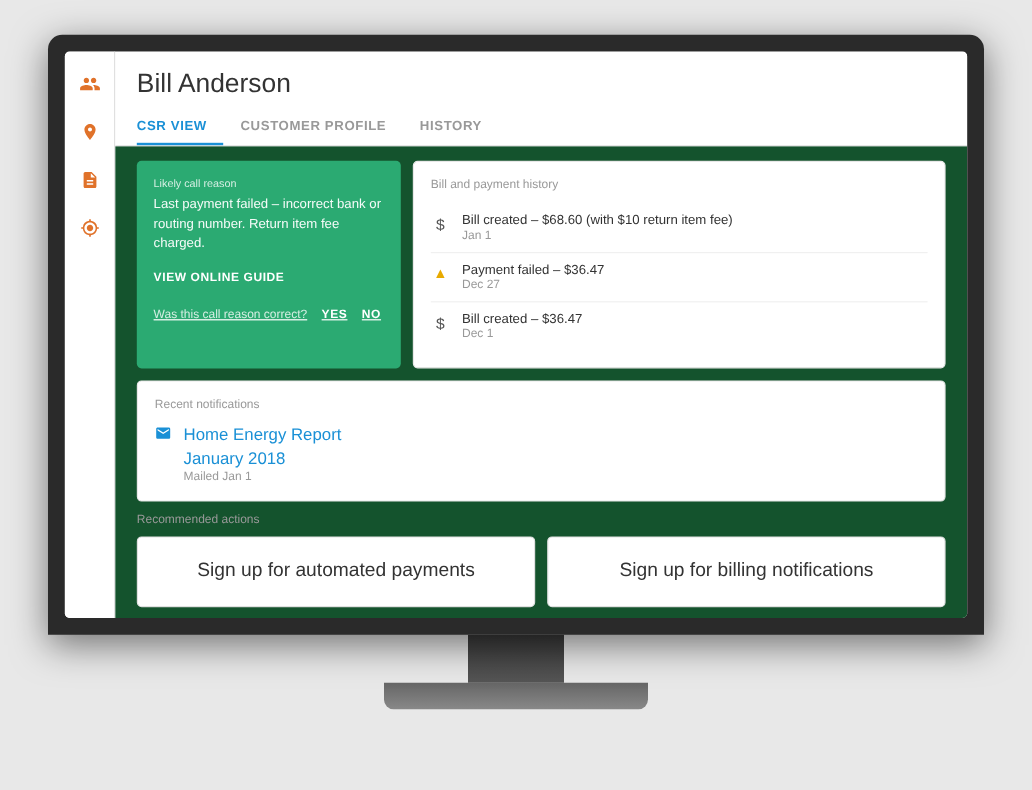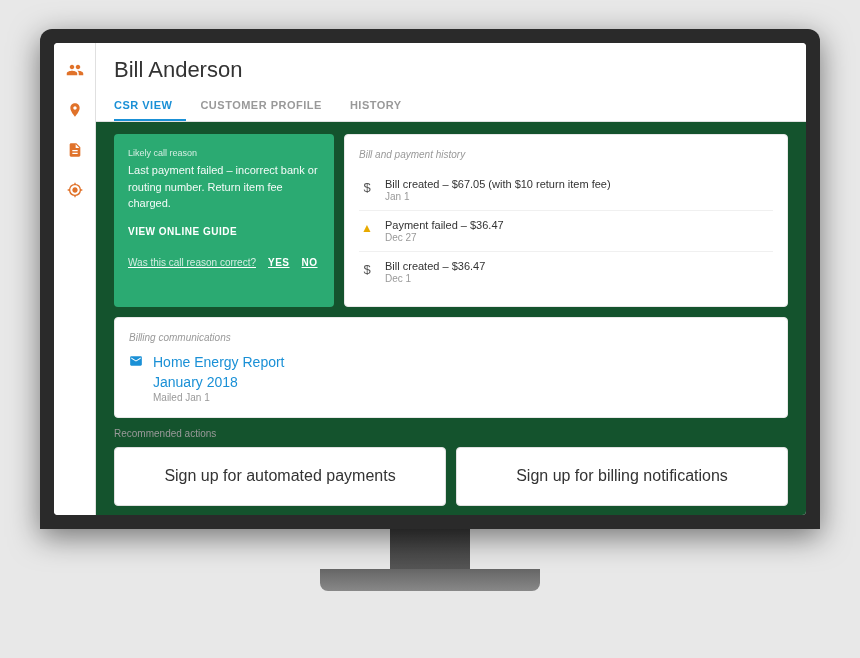--- a/index.html
+++ b/index.html
@@ -211,21 +211,20 @@
       background: #fff;
       border-radius: 4px;
       padding: 14px;
       border: 1px solid #e8e8e8;
     }
 
     .card-section-title {
       font-size: 10px;
       color: #999;
       margin-bottom: 10px;
-      font-style: italic;
     }
 
     .bill-item {
       display: flex;
       align-items: flex-start;
       gap: 10px;
       padding: 8px 0;
       border-bottom: 1px solid #f0f0f0;
     }
 
@@ -407,21 +406,21 @@
                 <button class="call-correct-btn">NO</button>
               </div>
             </div>
 
             <div class="bill-history-card">
               <div class="card-section-title">Bill and payment history</div>
 
               <div class="bill-item">
                 <div class="bill-icon dollar">$</div>
                 <div class="bill-text">
-                  <div class="bill-desc">Bill created – $67.05 (with $10 return item fee)</div>
+                  <div class="bill-desc">Bill created – $68.60 (with $10 return item fee)</div>
                   <div class="bill-date">Jan 1</div>
                 </div>
               </div>
 
               <div class="bill-item">
                 <div class="bill-icon warning">▲</div>
                 <div class="bill-text">
                   <div class="bill-desc">Payment failed – $36.47</div>
                   <div class="bill-date">Dec 27</div>
                 </div>
@@ -433,21 +432,21 @@
                   <div class="bill-desc">Bill created – $36.47</div>
                   <div class="bill-date">Dec 1</div>
                 </div>
               </div>
             </div>
           </div>
 
           <div class="middle-row">
 
             <div class="comm-card">
-              <div class="card-section-title">Billing communications</div>
+              <div class="card-section-title">Recent notifications</div>
               <div class="comm-item">
                 <div class="comm-icon">
                   <svg width="14" height="14" viewBox="0 0 24 24" fill="#1a90d6">
                     <path d="M20 4H4c-1.1 0-2 .9-2 2v12c0 1.1.9 2 2 2h16c1.1 0 2-.9 2-2V6c0-1.1-.9-2-2-2zm0 4l-8 5-8-5V6l8 5 8-5v2z"></path>
                   </svg>
                 </div>
                 <div class="comm-text">
                   <div class="comm-title">Home Energy Report<br>January 2018</div>
                   <div class="comm-date">Mailed Jan 1</div>
                 </div>

